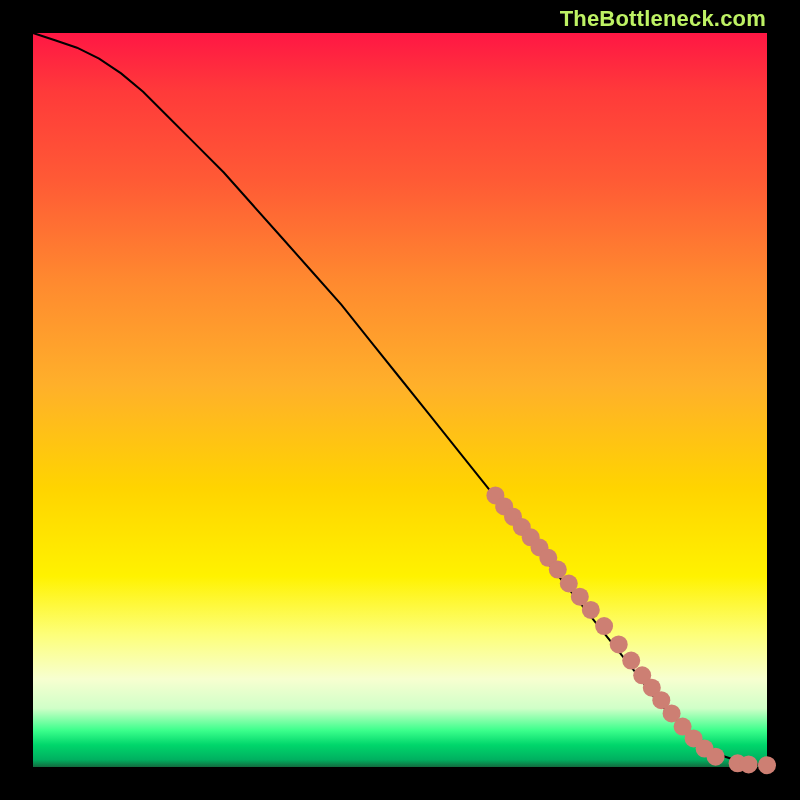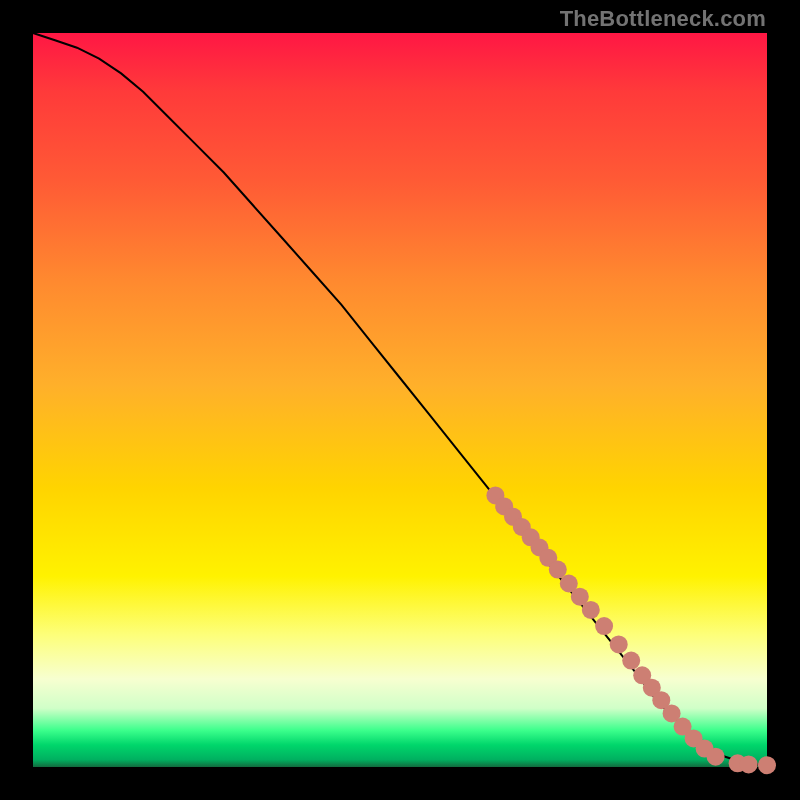--- a/index.html
+++ b/index.html
@@ -39,21 +39,21 @@
       #3cff8c 95%,
       #00d66b 97%,
       #00b060 99%,
       #126b3e 100%
     );
   }
   .attribution {
     position: absolute;
     top: 6px;
     right: 34px;
-    color: #737373;
+    color: #bef264;
     font-size: 22px;
     font-weight: 600;
     letter-spacing: 0.2px;
     user-select: none;
   }
   svg.overlay {
     position: absolute;
     left: 33px;
     top: 33px;
     width: 734px;

